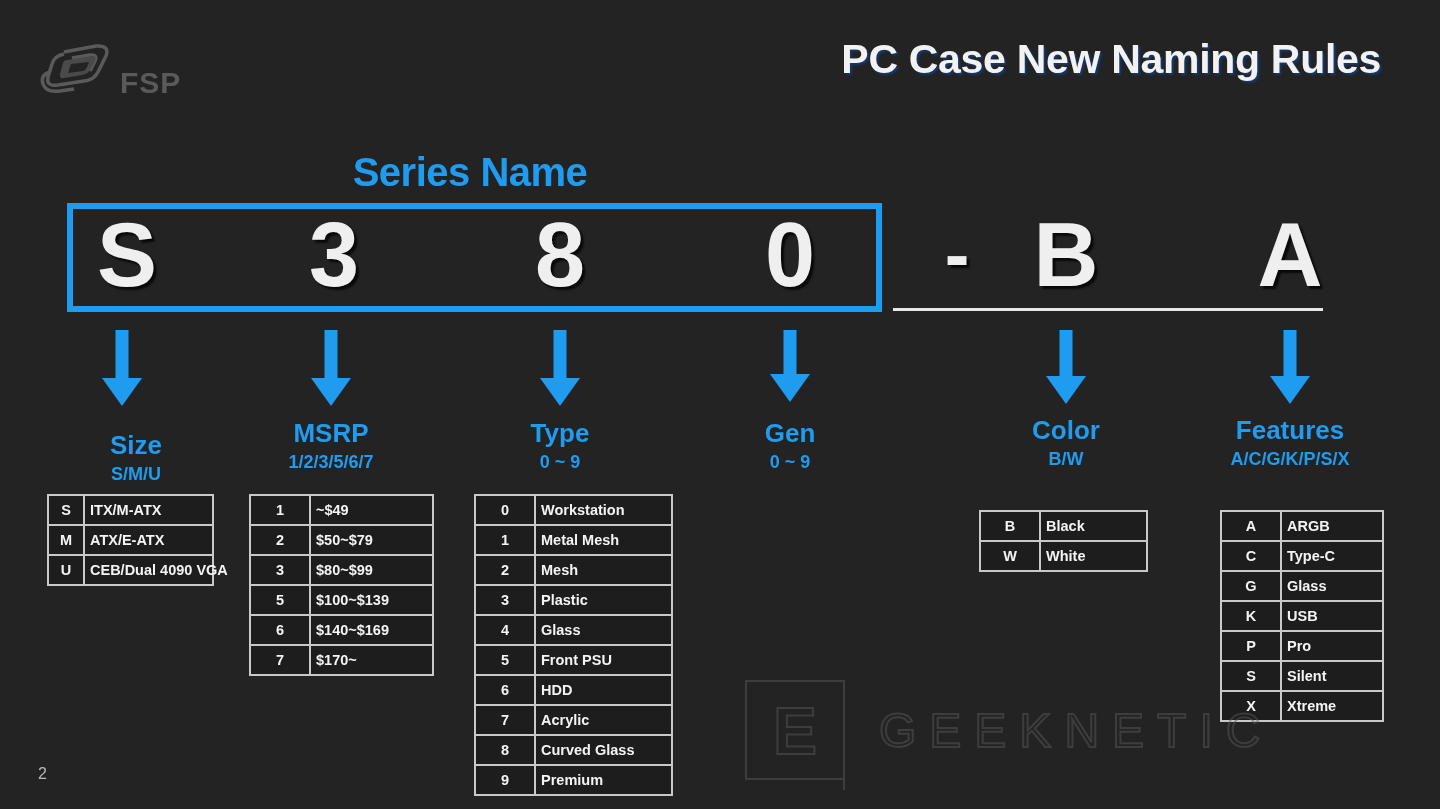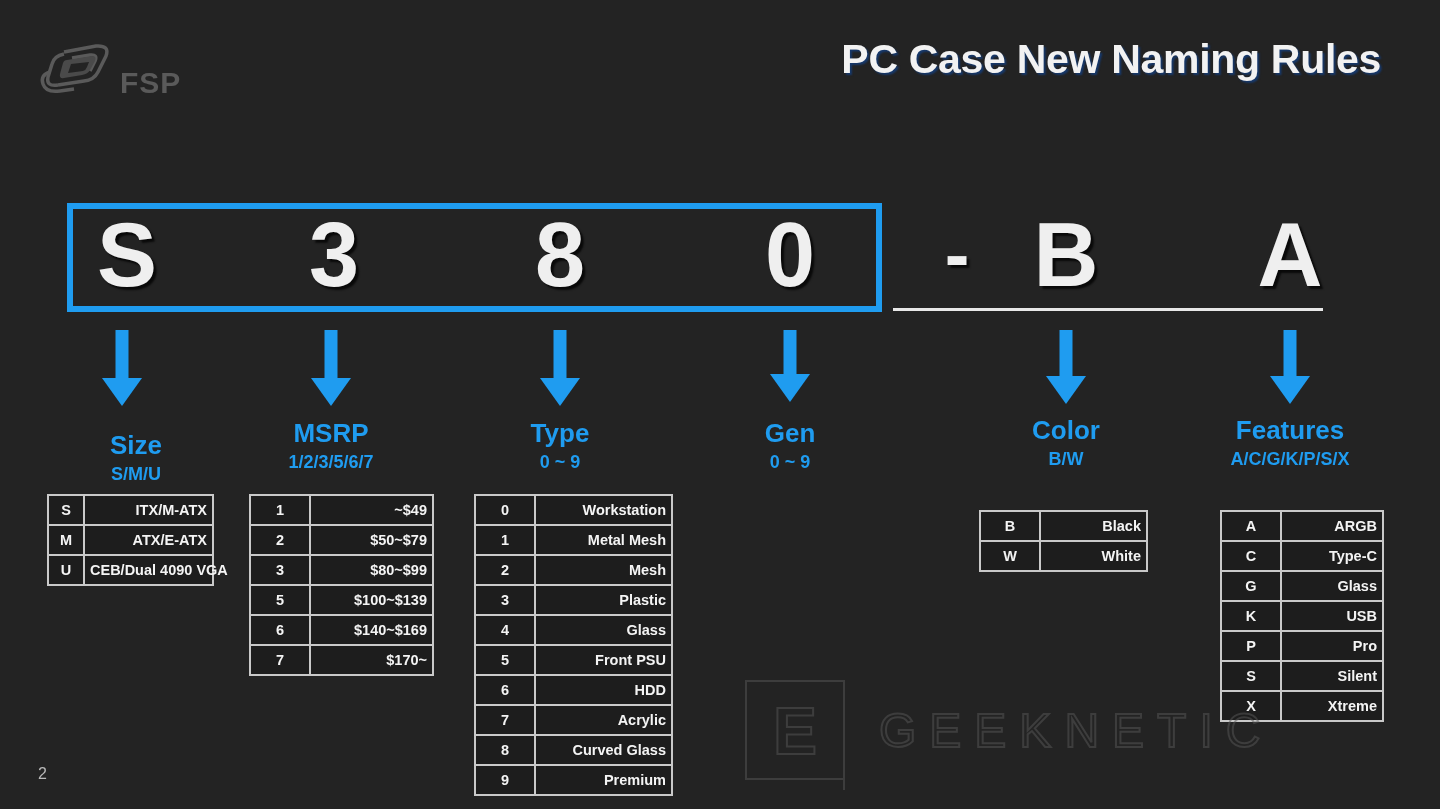--- a/index.html
+++ b/index.html
@@ -158,21 +158,21 @@
     font-size: 14.5px;
     font-weight: bold;
     height: 28px;
     padding: 0 5px;
     white-space: nowrap;
   }
   .legend td.key {
     text-align: center;
     padding: 0;
   }
-  .legend td.val { text-align: right; }
+  .legend td.val { text-align: left; }
 
   
   #watermark {
     position: absolute;
     left: 745px;
     top: 680px;
     display: flex;
     align-items: center;
     opacity: .5;
     pointer-events: none;
@@ -241,20 +241,21 @@
                  Q25 37 26 32 L29 21 Q30 18 33 18 Z
                  M37 22 L34 31 L49 29 Q52 28 53 25 L55 20 Z"></path>
       </g>
       <path d="M16 30 Q6 33 9 42 Q12 51 26 49 L40 47" fill="none" stroke="#5a5a5a" stroke-width="3.5"></path>
     </svg>
     <div class="logo-text">FSP</div>
   </div>
 
   <div id="title">PC Case New Naming Rules</div>
 
+  <div id="series-name">Series Name</div>
 
   <div id="code-row">
     <div id="series-box"></div>
     <div id="suffix-underline"></div>
 
     <div class="code-char" style="left:0px;   width:120px;">S</div>
     <div class="code-char" style="left:207px; width:120px;">3</div>
     <div class="code-char" style="left:433px; width:120px;">8</div>
     <div class="code-char" style="left:663px; width:120px;">0</div>
     <div class="code-char dash" style="left:830px; width:120px;">-</div>

